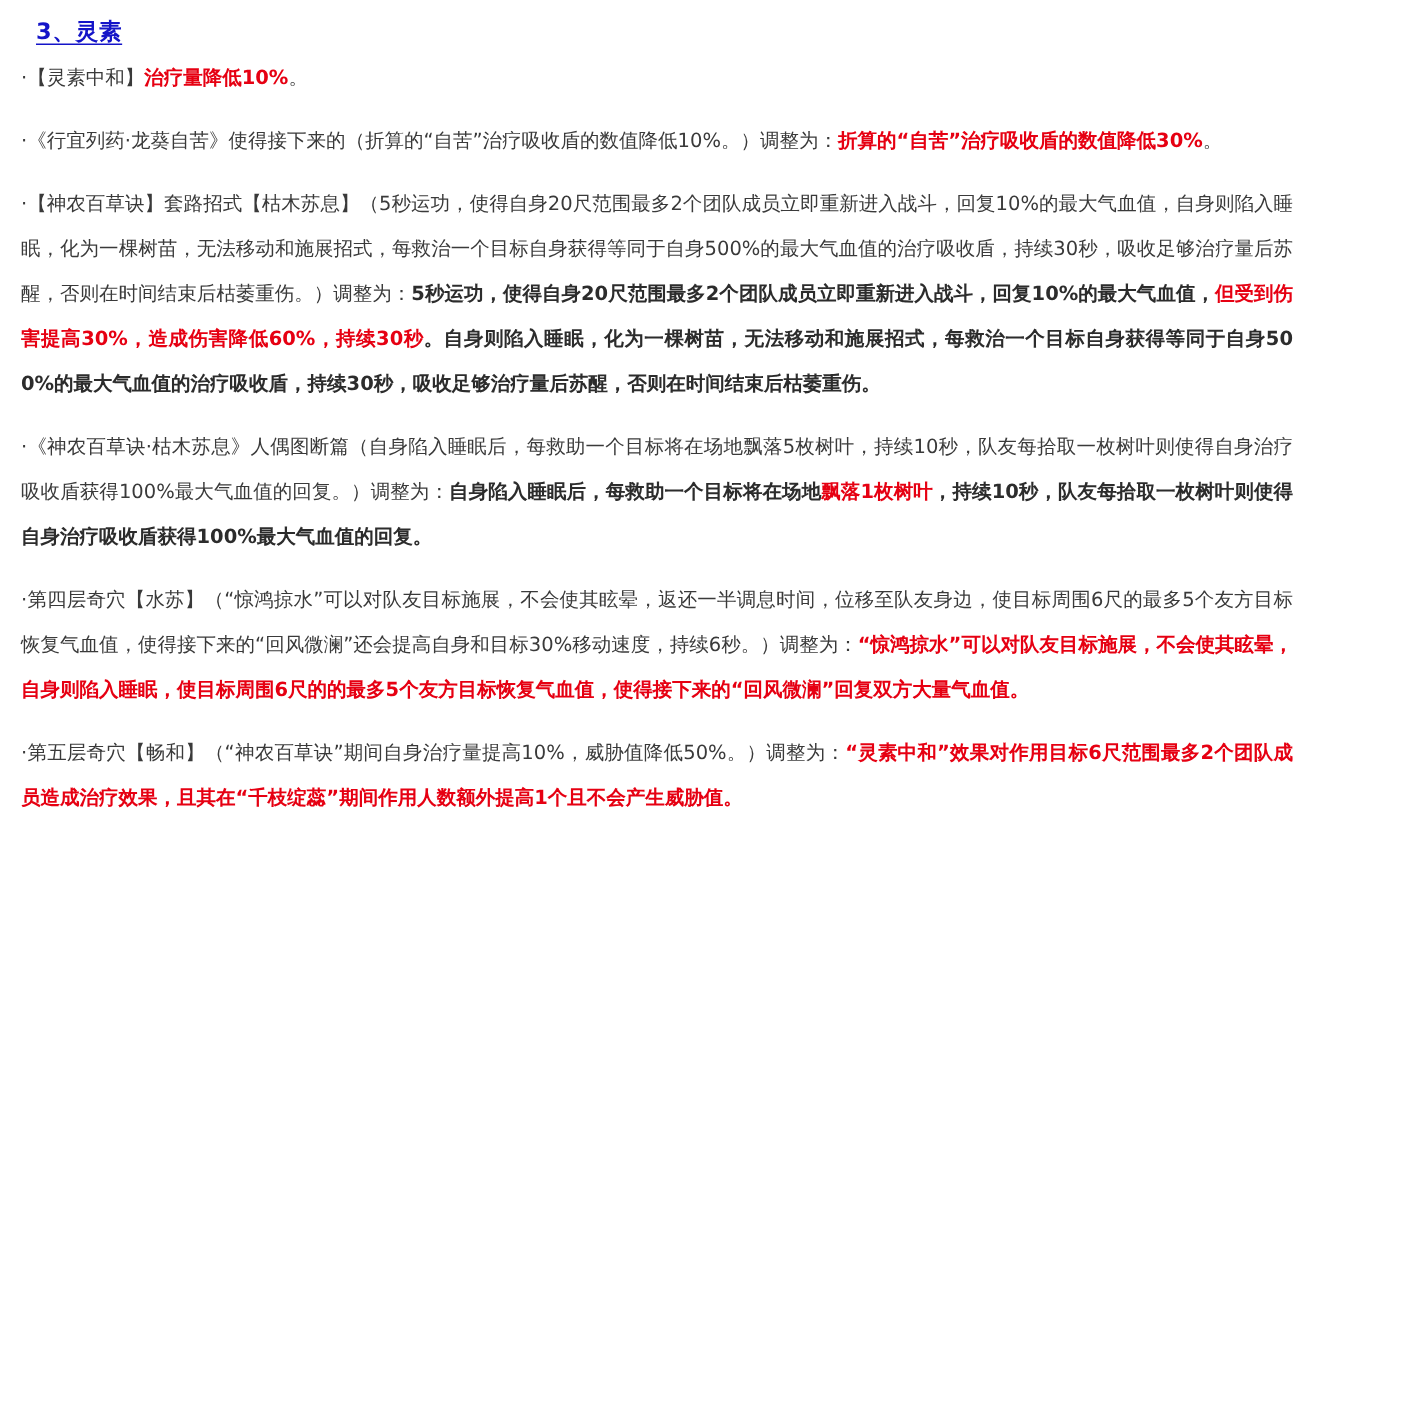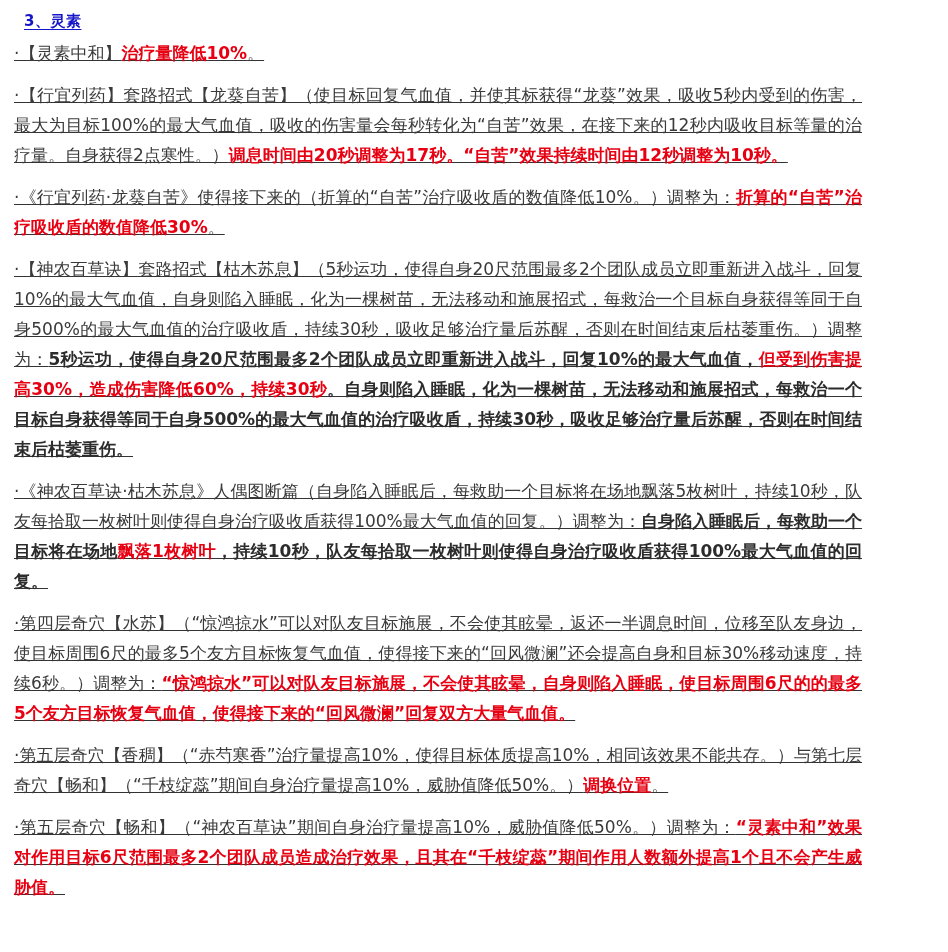--- a/index.html
+++ b/index.html
@@ -11,36 +11,35 @@
     width: 948px;
     height: 952px;
     font-family: "DejaVu Sans", "Liberation Sans", sans-serif;
     color: #333333;
     overflow: hidden;
   }
   #doc {
     box-sizing: border-box;
     padding: 4px 14px 0 14px;
     width: 876px;
-    text-decoration: underline;
   }
   .section-title {
     color: #1414c8;
     font-size: 15px;
     font-weight: 700;
     line-height: 22px;
     margin: 6px 0 6px 10px;
     text-decoration: underline;
     text-underline-offset: 3px;
     display: inline-block;
     letter-spacing: 0.5px;
   }
   .title-row { margin: 0; padding: 0; }
   .para {
-    font-size: 17px;
+    font-size: 13px;
     line-height: 30px;
     margin: 0 0 12px 0;
     color: #3a3a3a;
     text-align: justify;
     text-justify: inter-ideograph;
     word-break: break-all;
   }
   .para .b { font-weight: 700; color: #2c2c2c; }
   .para .r { font-weight: 700; color: #e60012; }
   .para .n { font-weight: 400; }
@@ -49,23 +48,21 @@
 <body>
 
 <div id="doc">
 
   <div class="title-row">
     <span class="section-title">3、灵素</span>
   </div>
 
   <div id="entries">
       <p class="para"><span class="n">·【灵素中和】</span><span class="r">治疗量降低10%</span><span class="n">。</span></p>
-      <p class="para"><span class="n">·【行宜列药】套路招式【龙葵自苦】（使目标回复气血值，并使其标获得“龙葵”效果，吸收5秒内受到的伤害，最大为目标100%的最大气血值，吸收的伤害量会每秒转化为“自苦”效果，在接下来的12秒内吸收目标等量的治疗量。自身获得2点寒性。）</span><span class="r">调息时间由20秒调整为17秒。“自苦”效果持续时间由12秒调整为10秒。</span></p>
       <p class="para"><span class="n">·《行宜列药·龙葵自苦》使得接下来的（折算的“自苦”治疗吸收盾的数值降低10%。）调整为：</span><span class="r">折算的“自苦”治疗吸收盾的数值降低30%</span><span class="n">。</span></p>
       <p class="para"><span class="n">·【神农百草诀】套路招式【枯木苏息】（5秒运功，使得自身20尺范围最多2个团队成员立即重新进入战斗，回复10%的最大气血值，自身则陷入睡眠，化为一棵树苗，无法移动和施展招式，每救治一个目标自身获得等同于自身500%的最大气血值的治疗吸收盾，持续30秒，吸收足够治疗量后苏醒，否则在时间结束后枯萎重伤。）调整为：</span><span class="b">5秒运功，使得自身20尺范围最多2个团队成员立即重新进入战斗，回复10%的最大气血值，</span><span class="r">但受到伤害提高30%，造成伤害降低60%，持续30秒</span><span class="b">。自身则陷入睡眠，化为一棵树苗，无法移动和施展招式，每救治一个目标自身获得等同于自身500%的最大气血值的治疗吸收盾，持续30秒，吸收足够治疗量后苏醒，否则在时间结束后枯萎重伤。</span></p>
       <p class="para"><span class="n">·《神农百草诀·枯木苏息》人偶图断篇（自身陷入睡眠后，每救助一个目标将在场地飘落5枚树叶，持续10秒，队友每拾取一枚树叶则使得自身治疗吸收盾获得100%最大气血值的回复。）调整为：</span><span class="b">自身陷入睡眠后，每救助一个目标将在场地</span><span class="r">飘落1枚树叶</span><span class="b">，持续10秒，队友每拾取一枚树叶则使得自身治疗吸收盾获得100%最大气血值的回复。</span></p>
       <p class="para"><span class="n">·第四层奇穴【水苏】（“惊鸿掠水”可以对队友目标施展，不会使其眩晕，返还一半调息时间，位移至队友身边，使目标周围6尺的最多5个友方目标恢复气血值，使得接下来的“回风微澜”还会提高自身和目标30%移动速度，持续6秒。）调整为：</span><span class="r">“惊鸿掠水”可以对队友目标施展，不会使其眩晕，自身则陷入睡眠，使目标周围6尺的的最多5个友方目标恢复气血值，使得接下来的“回风微澜”回复双方大量气血值。</span></p>
-      <p class="para"><span class="n">·第五层奇穴【香稠】（“赤芍寒香”治疗量提高10%，使得目标体质提高10%，相同该效果不能共存。）与第七层奇穴【畅和】（“千枝绽蕊”期间自身治疗量提高10%，威胁值降低50%。）</span><span class="r">调换位置</span><span class="n">。</span></p>
       <p class="para"><span class="n">·第五层奇穴【畅和】（“神农百草诀”期间自身治疗量提高10%，威胁值降低50%。）调整为：</span><span class="r">“灵素中和”效果对作用目标6尺范围最多2个团队成员造成治疗效果，且其在“千枝绽蕊”期间作用人数额外提高1个且不会产生威胁值。</span></p>
       <p class="para"></p>
     </div>
 
 </div>
 
 </body></html>

